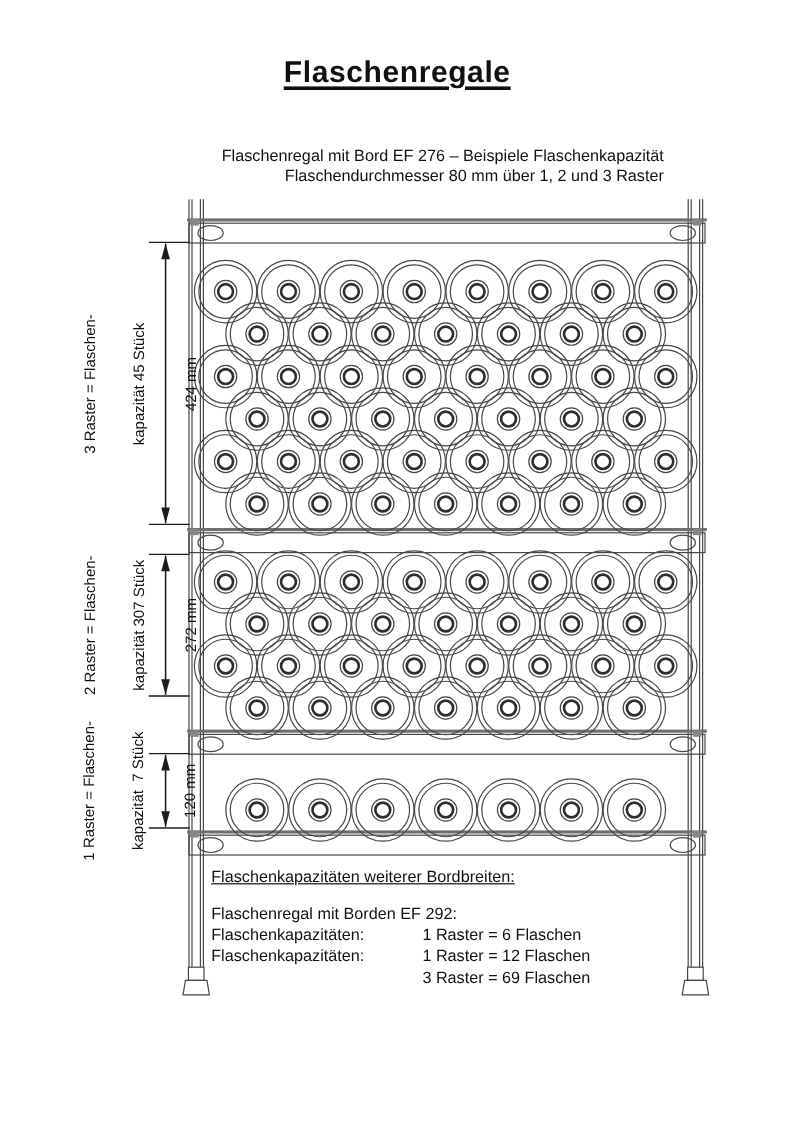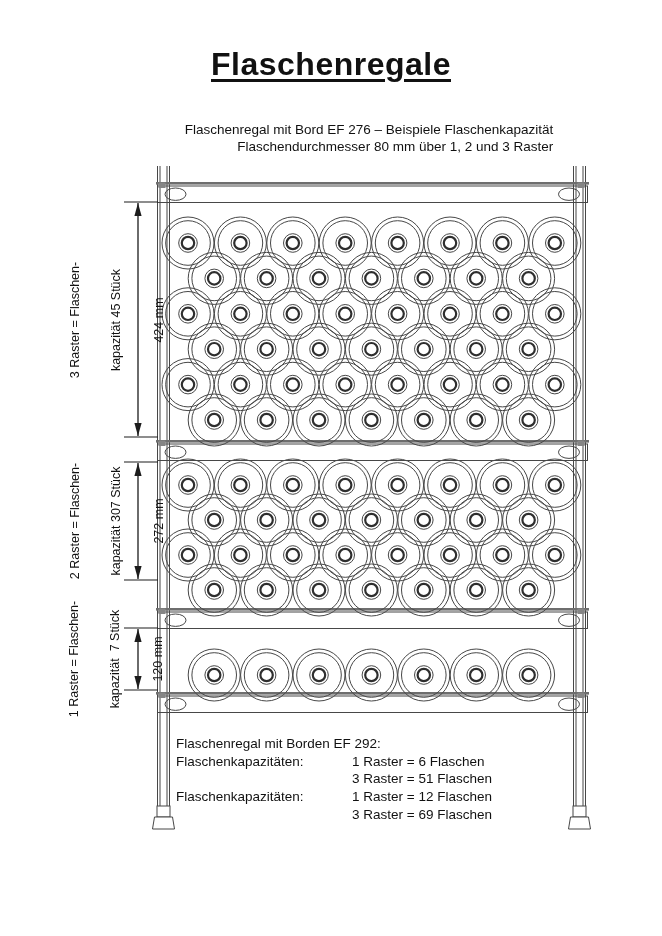--- a/index.html
+++ b/index.html
@@ -9,21 +9,21 @@
     background: #ffffff;
     overflow: hidden;
     font-family: "Liberation Sans", sans-serif;
     color: #111;
   }
   .page-title {
     position: absolute;
     top: 46px; left: 50%;
     transform: translateX(-50%);
     margin: 0;
-    font-size: 32px;
+    font-size: 25px;
     font-weight: bold;
     letter-spacing: 0.5px;
     text-decoration: underline;
     text-decoration-thickness: 3px;
     text-underline-offset: 4px;
     white-space: nowrap;
   }
   .subtitle {
     position: absolute;
     top: 121px; left: 369px;
@@ -646,30 +646,27 @@
   <div class="dim-text">272 mm</div>
 </div>
 
 <div class="rot-label" style="left:110px; top:659px;">
   <div>1 Raster = Flaschen-</div>
   <div>kapazität  7 Stück</div>
   <div class="dim-text">120 mm</div>
 </div>
 
 <div class="footer">
+  <div class="heading">Flaschenkapazitäten weiterer Bordbreiten:</div>
   <div class="gap"></div>
 
   <div>Flaschenregal mit Borden EF 292:</div>
   <div class="cap-row">
     <span class="cap-label">Flaschenkapazitäten:</span>
     <span>1 Raster = 6 Flaschen</span>
-  </div>
-  <div class="cap-row">
-    <span class="cap-label"></span>
-    <span>3 Raster = 51 Flaschen</span>
   </div>
 
   <div class="cap-row">
     <span class="cap-label">Flaschenkapazitäten:</span>
     <span>1 Raster = 12 Flaschen</span>
   </div>
   <div class="cap-row">
     <span class="cap-label"></span>
     <span>3 Raster = 69 Flaschen</span>
   </div>

